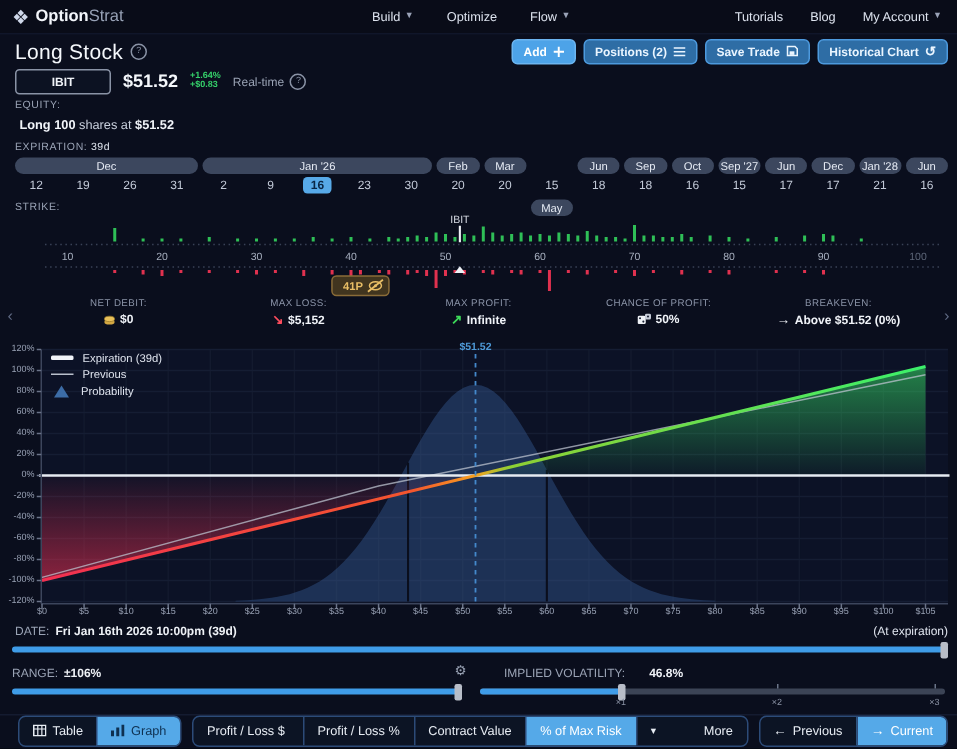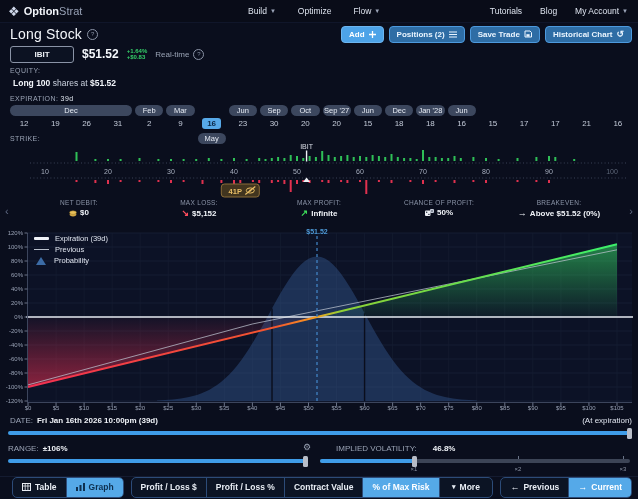--- a/index.html
+++ b/index.html
@@ -73,21 +73,21 @@
   .gear{position:absolute;left:295px;top:-2px;font-size:9px;color:#97a0b2}
   .ivwrap{position:absolute;left:328px;display:flex;gap:16px}
   .track{position:absolute;height:4px;border-radius:2px;background:#3c4456}
   .fill{position:absolute;height:4px;border-radius:2px;background:#3f9ce8}
   .thumb{position:absolute;top:-3.5px;width:5px;height:11px;background:#b8bdc8;border-radius:1.5px}
   .tick{position:absolute;top:-3px;width:1px;height:3px;background:#6a7488}
   .ticklab{position:absolute;top:7px;font-size:6px;color:#8a92a4;width:16px;text-align:center}
   
   .toolbar{position:absolute;top:476px;left:0;width:100%;height:20px;display:flex;align-items:center;border-top:1px solid #141b30}
   .tgroup{display:flex;height:19px;border:1px solid #2c4b78;border-radius:5px;overflow:hidden;background:#0c1424}
-  .tbtn{display:flex;align-items:center;justify-content:center;gap:4px;font-size:8.5px;font-weight:bold;
+  .tbtn{display:flex;align-items:center;justify-content:space-between;gap:4px;font-size:8.5px;font-weight:normal;
         color:#e8edf4;padding:0 9px;cursor:pointer;border-left:1px solid #2c4b78;white-space:nowrap}
   .tbtn:first-child{border-left:none}
   .tbtn.active{background:#55a9e8;color:#fff}
   .tbtn.darktext{color:#0e3050}
   .g2{flex:1}
   .g2 .tbtn{flex:1}
   .sic{display:inline-flex;align-items:center}
 </style>
 </head>
 <body>
@@ -184,20 +184,21 @@
     <span>shares at</span>
     <b>$51.52</b>
   </div>
 
   <div class="seclabel" style="top:95px">
     <span>EXPIRATION:</span>
     <span style="color:#dfe5ee">39d</span>
   </div>
   <div class="expgrid" style="top:105px">
       <div class="mpill" style="grid-column: span 4;">Dec</div>
+      <div class="mpill" style="grid-column: span 5;">Jan '26</div>
       <div class="mpill" style="grid-column: span 1;">Feb</div>
       <div class="mpill" style="grid-column: span 1;">Mar</div>
       <div class="mpill" style="grid-column: span 1; margin-top: 28px;">May</div>
       <div class="mpill" style="grid-column: span 1;">Jun</div>
       <div class="mpill" style="grid-column: span 1;">Sep</div>
       <div class="mpill" style="grid-column: span 1;">Oct</div>
       <div class="mpill" style="grid-column: span 1;">Sep '27</div>
       <div class="mpill" style="grid-column: span 1;">Jun</div>
       <div class="mpill" style="grid-column: span 1;">Dec</div>
       <div class="mpill" style="grid-column: span 1;">Jan '28</div>

